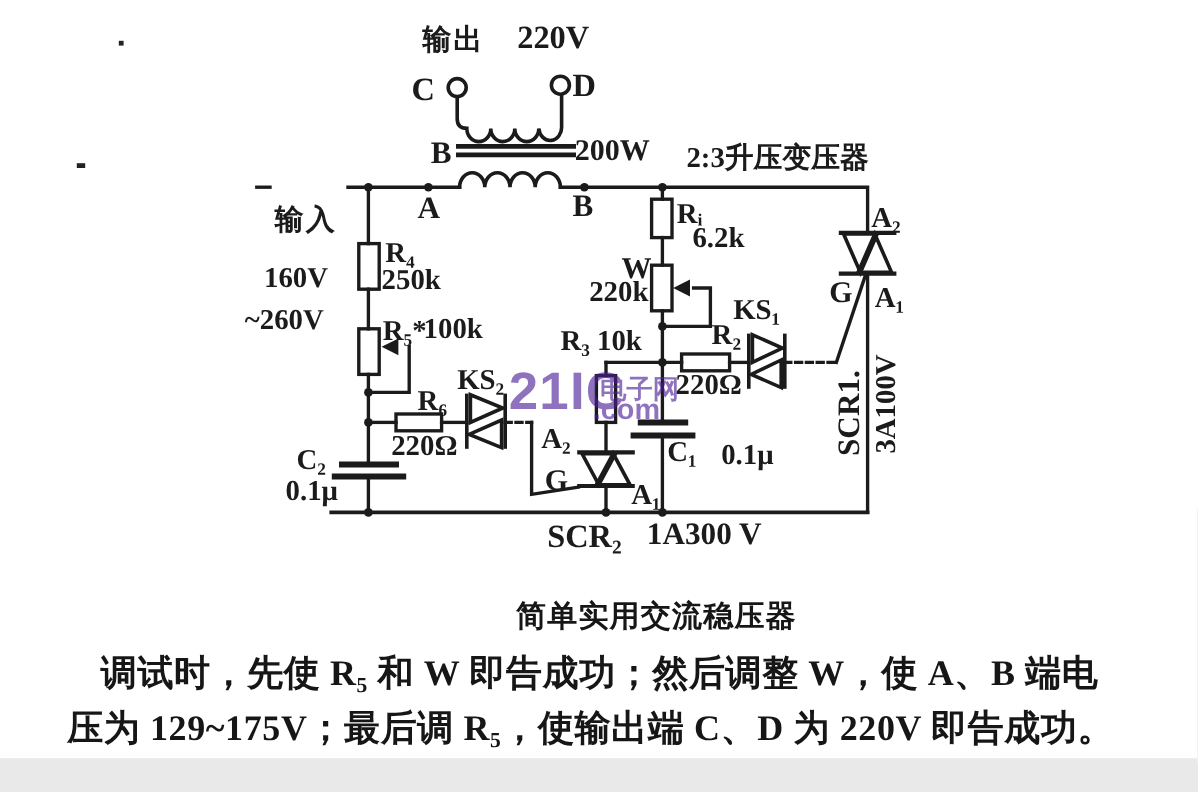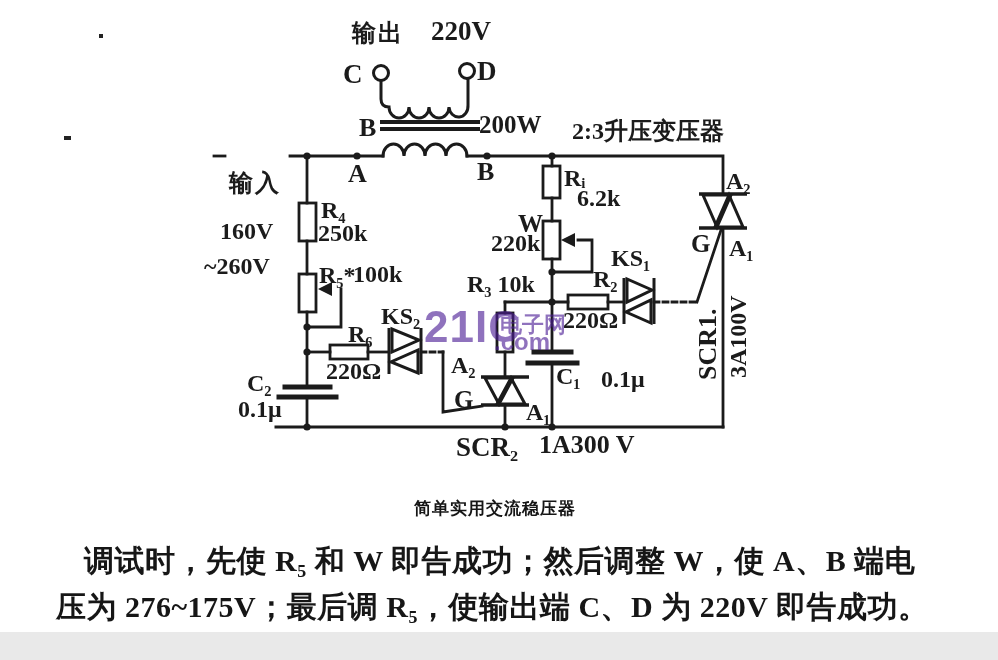--- a/index.html
+++ b/index.html
@@ -16,21 +16,21 @@
   .speck{position:absolute;background:#222;}
   .watermark{
     position:absolute;left:424px;top:300px;width:180px;height:60px;
     color:#4c1d95;opacity:0.62;pointer-events:none;
     font-family:"Liberation Sans","DejaVu Sans",sans-serif;
   }
   .wm-brand{position:absolute;left:0;top:2px;font-size:44px;font-weight:800;letter-spacing:1px;}
   .wm-site{position:absolute;left:76px;top:10px;font-size:22px;font-weight:800;text-align:center;}
   .wm-suffix{position:absolute;left:70px;top:28px;font-size:24px;font-weight:800;}
   .caption{
-    position:absolute;left:414px;top:497px;font-size:17px;font-weight:bold;
+    position:absolute;left:430px;top:497px;font-size:25px;font-weight:bold;
     letter-spacing:1px;white-space:nowrap;text-align:right;
   }
   .para{position:absolute;font-size:30px;font-weight:bold;white-space:nowrap;letter-spacing:0.5px;}
   .para.line1{left:84px;top:541px;}
   .para.line2{left:56px;top:587px;}
 </style>
 </head>
 <body>
 
 <div class="page">
@@ -189,15 +189,15 @@
   <div class="speck" style="left:64px;top:136px;width:7px;height:4px;"></div>
 
   <div class="watermark">
     <span class="wm-brand">21IC</span>
     <span class="wm-site">电子网</span>
     <span class="wm-suffix">.com</span>
   </div>
 
   <div class="caption">简单实用交流稳压器</div>
   <div class="para line1">调试时，先使 R₅ 和 W 即告成功；然后调整 W，使 A、B 端电</div>
-  <div class="para line2">压为 276~175V；最后调 R₅，使输出端 C、D 为 220V 即告成功。</div>
+  <div class="para line2">压为 129~175V；最后调 R₅，使输出端 C、D 为 220V 即告成功。</div>
 
 </div>
 
 </body></html>

